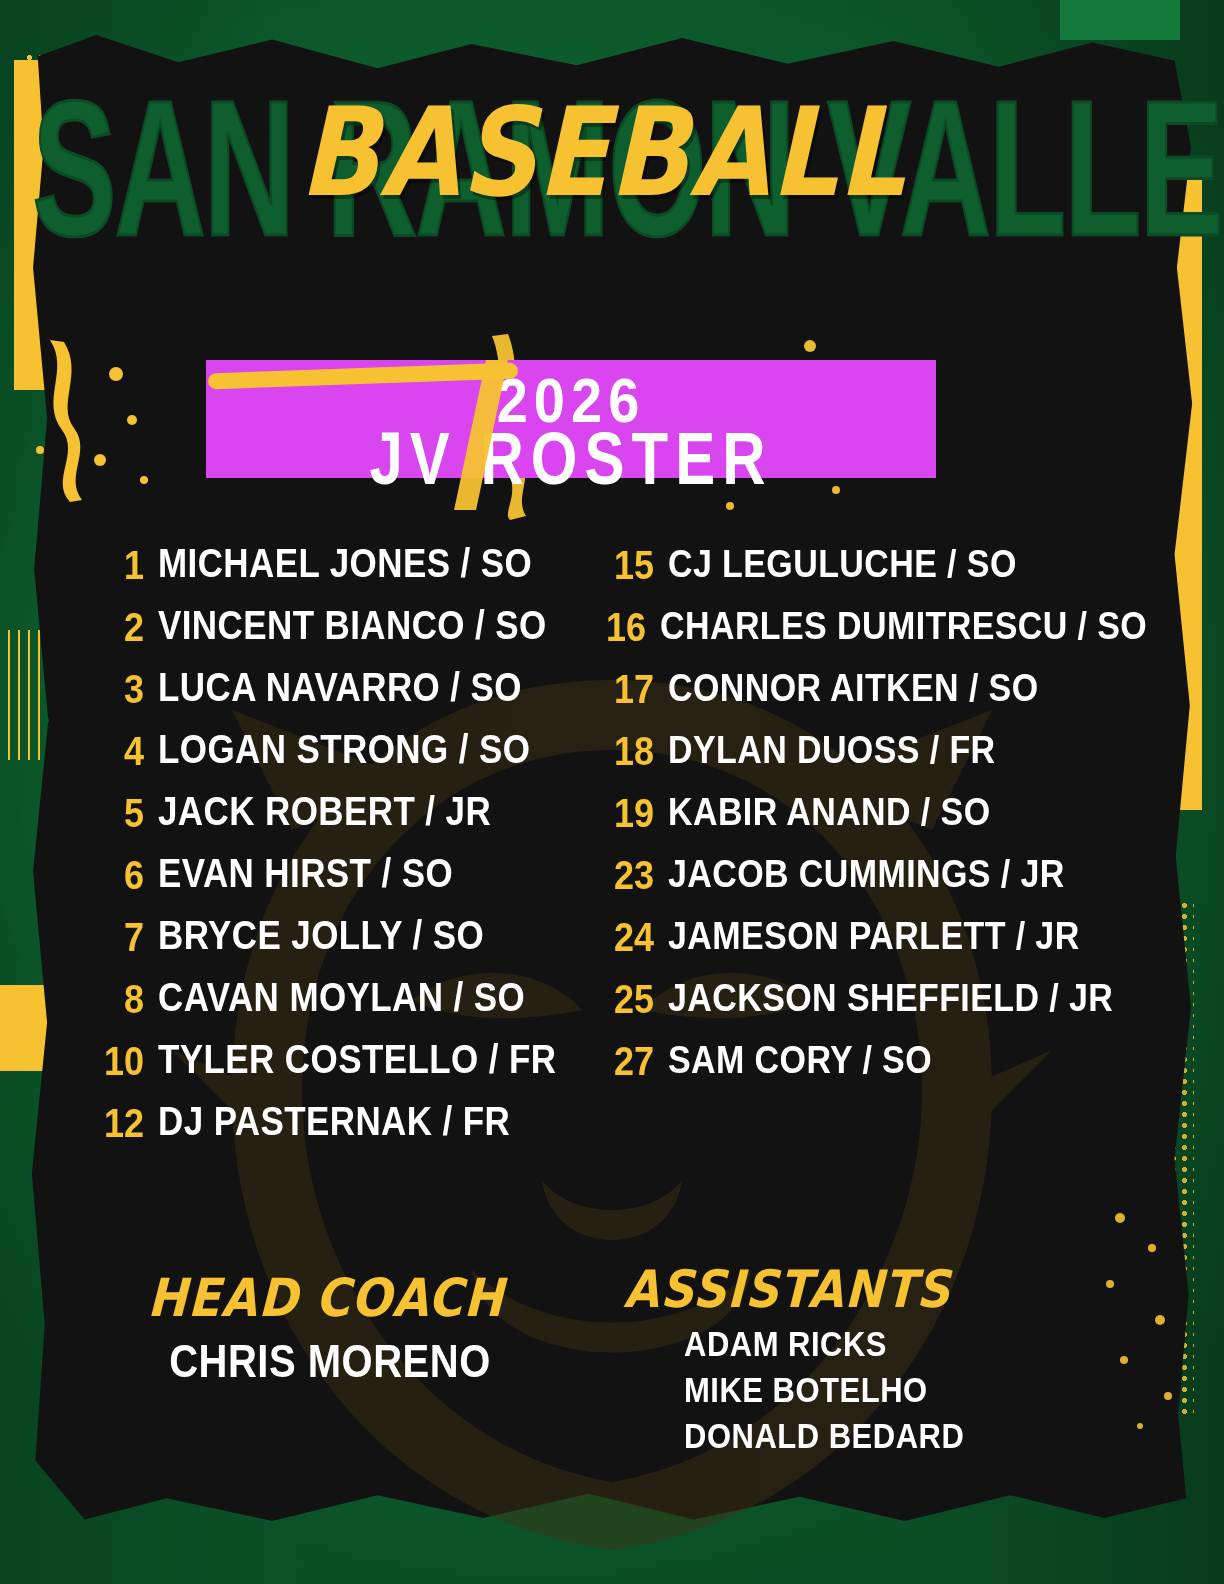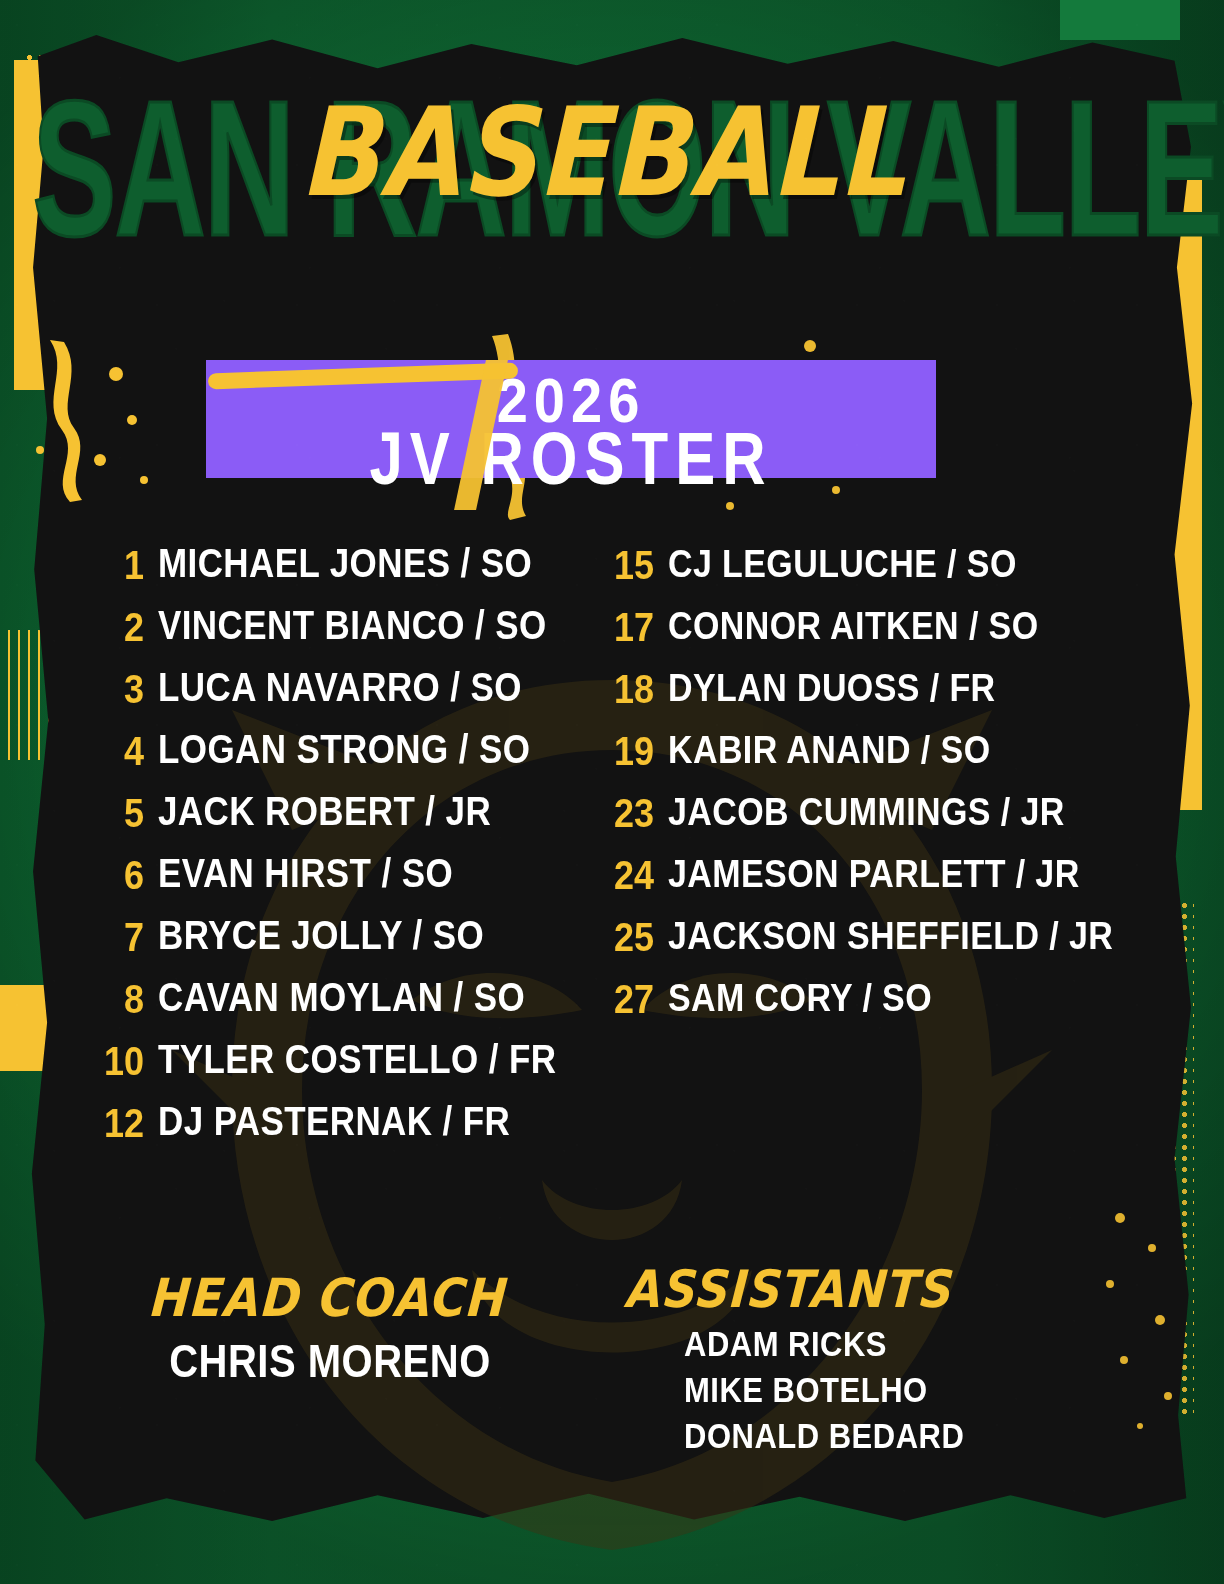--- a/index.html
+++ b/index.html
@@ -124,21 +124,21 @@
     text-shadow: 3px 3px 0 rgba(0,0,0,0.35);
   }
 
   
   .title-plate {
     position: absolute;
     left: 206px;
     top: 360px;
     width: 730px;
     height: 118px;
-    background: #8b5cf6;
+    background: #d946ef;
   }
   .title-year {
     position: absolute;
     left: 0; top: 8px;
     width: 730px;
     text-align: center;
     font-family: "Liberation Sans", sans-serif;
     font-weight: bold;
     font-size: 56px;
     letter-spacing: 6px;
@@ -412,20 +412,24 @@
           <span class="pname">DJ PASTERNAK / FR</span>
         </div>
     </div>
 
     <div class="col-right">
       <div class="player">
           <span class="pnum">15</span>
           <span class="pname">CJ LEGULUCHE / SO</span>
         </div>
       <div class="player">
+          <span class="pnum">16</span>
+          <span class="pname">CHARLES DUMITRESCU / SO</span>
+        </div>
+      <div class="player">
           <span class="pnum">17</span>
           <span class="pname">CONNOR AITKEN / SO</span>
         </div>
       <div class="player">
           <span class="pnum">18</span>
           <span class="pname">DYLAN DUOSS / FR</span>
         </div>
       <div class="player">
           <span class="pnum">19</span>
           <span class="pname">KABIR ANAND / SO</span>

